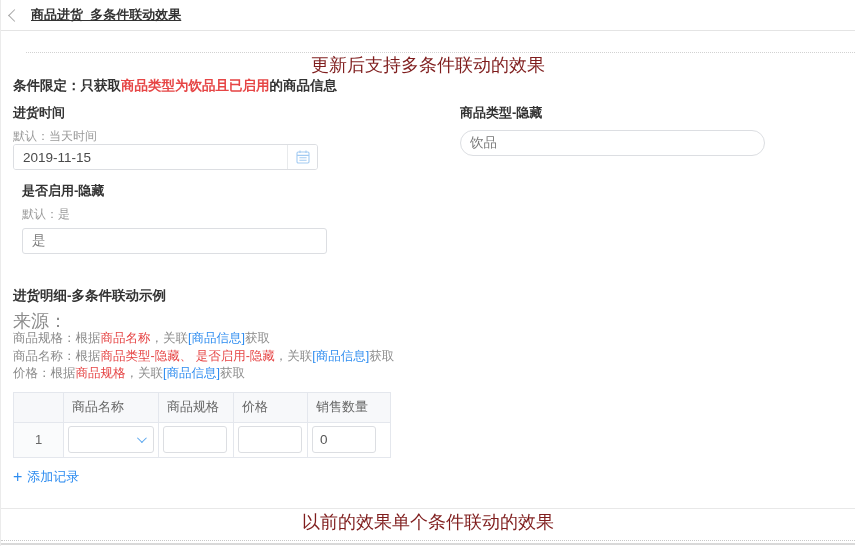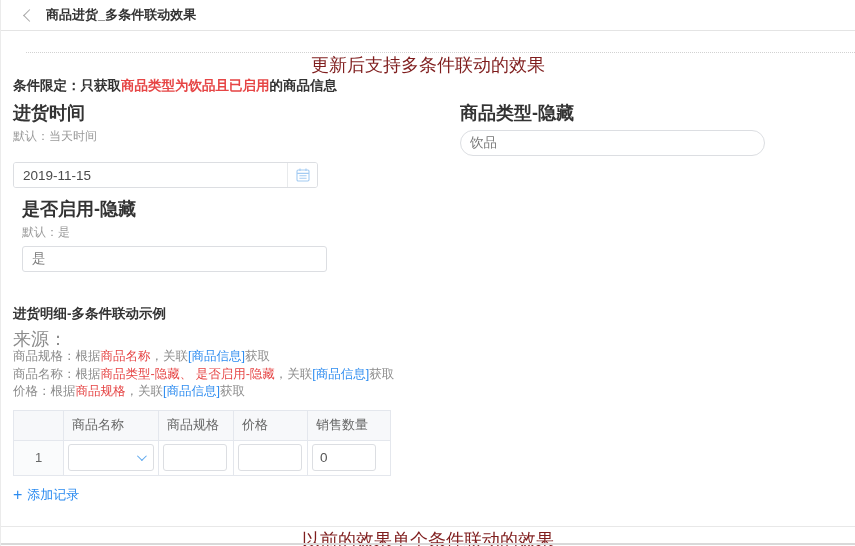--- a/index.html
+++ b/index.html
@@ -4,42 +4,42 @@
 <style>
   * { margin:0; padding:0; box-sizing:border-box; }
   html,body { width:855px; height:546px; }
   body {
     font-family:"Liberation Sans","DejaVu Sans",sans-serif;
     background:#fff; color:#333; font-size:13px;
     position:relative; overflow:hidden;
     border-left:1px solid #ebebeb;
   }
   
-  .topbar { height:31px; border-bottom:1px solid #e4e4e4; display:flex; align-items:center; padding-left:24px; }
+  .topbar { height:31px; border-bottom:1px solid #e4e4e4; display:flex; align-items:center; padding-left:9px;text-decoration:underline; }
   .back-chev { width:9px; height:9px; border-left:1.5px solid #a6a6a6; border-bottom:1.5px solid #a6a6a6; transform:rotate(45deg); display:inline-block; margin-right:12px; cursor:pointer; }
   .topbar-title { font-weight:bold; font-size:13px; color:#333; }
 
   .content { padding:0 12px; position:relative; }
 
   .sep-dotted-top { border-top:1px dotted #d2d2d2; margin:21px -12px 0 13px; }
   .banner { text-align:center; color:#7f1d1d; font-weight:normal; font-size:18px; margin-top:3px; height:18px; line-height:18px; }
 
   .condition { margin-top:3px; font-weight:bold; font-size:13.5px; height:18px; line-height:18px; }
   .condition .red { color:#e64545; }
 
   
   .fields-row { position:relative; margin-top:10px; }
-  .field-label { font-weight:bold; font-size:18px; color:#333; height:16px; line-height:16px; }
+  .field-label { font-weight:bold; font-size:13px; color:#333; height:16px; line-height:16px; }
   .field-hint { color:#9a9a9a; font-size:12px; margin-top:8px; height:14px; line-height:14px; }
   .input-box {
     width:305px; height:26px; border:1px solid #dcdee2; border-radius:3px;
     font-size:13.5px; color:#606266; padding:0 9px; outline:none;
     font-family:"Liberation Sans","DejaVu Sans",sans-serif; background:#fff; display:block;
   }
-  .date-wrap { width:305px; height:26px; border:1px solid #dcdee2; border-radius:3px; display:flex; margin-top:19px; overflow:hidden; background:#fff; }
+  .date-wrap { width:305px; height:26px; border:1px solid #dcdee2; border-radius:3px; display:flex; margin-top:1px; overflow:hidden; background:#fff; }
   .date-wrap input { flex:1; border:none; outline:none; padding:0 9px; font-size:13.5px; color:#4a4a4a; font-family:inherit; }
   .date-btn { width:30px; border-left:1px solid #e8eaec; display:flex; align-items:center; justify-content:center; cursor:pointer; background:#fff; }
   .right-col { position:absolute; left:447px; top:0; width:305px; }
   .right-col .input-box { margin-top:9px; color:#7a7a7a;border-radius:13px; }
   .block-enabled { margin-top:13px;margin-left:9px; }
   .block-enabled .input-box { margin-top:7px; color:#7a7a7a; }
 
   
   .detail-title { margin-top:33px; font-weight:bold; font-size:13.5px; height:17px; line-height:17px; }
   .src-label { color:#8c8c8c; font-size:18px; margin-top:9px; height:17px; line-height:17px; }

